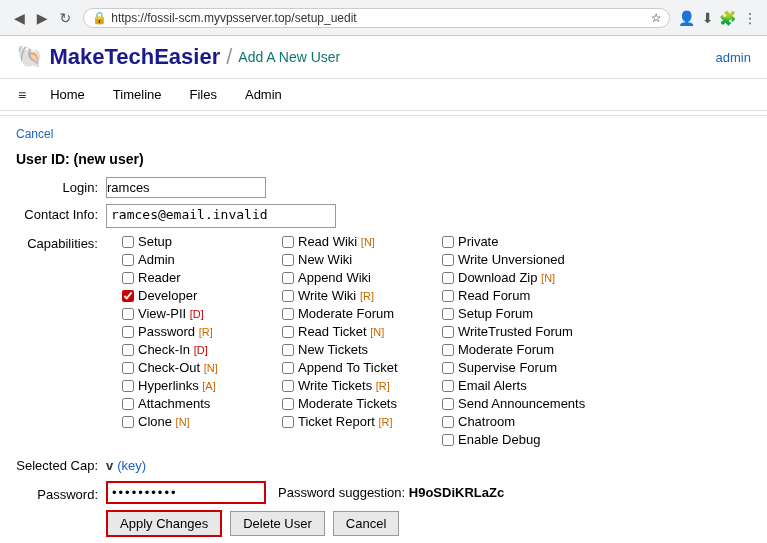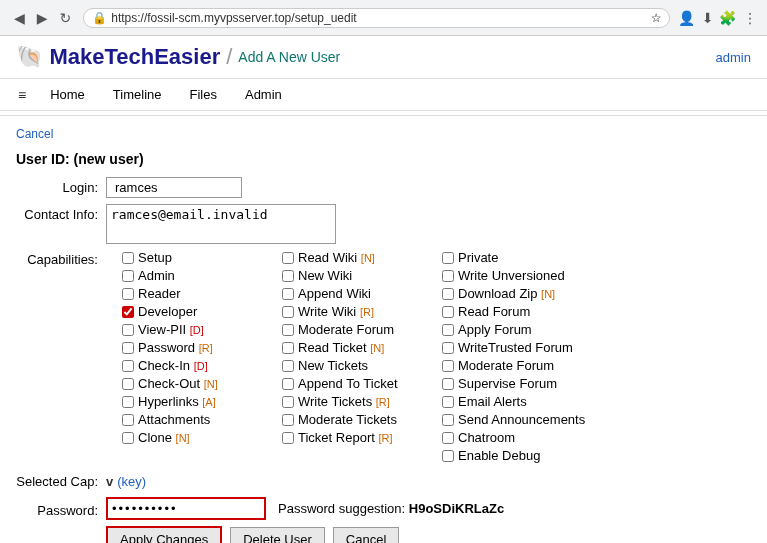--- a/index.html
+++ b/index.html
@@ -73,22 +73,22 @@
     }
 
     
     .page-content { padding: 6px 16px 16px; }
     .cancel-link { color: #2060c0; text-decoration: none; font-size: 12px; display: inline-block; margin-bottom: 10px; }
 
     .section-title { font-size: 14px; font-weight: bold; margin-bottom: 10px; }
 
     .form-row { display: flex; align-items: flex-start; margin-bottom: 6px; }
     .form-label { width: 90px; text-align: right; padding-right: 8px; padding-top: 3px; font-size: 13px; flex-shrink: 0; }
-    .form-input { border: 1px solid #999; padding: 2px 8px; font-size: 13px; width: 136px; }
-    .form-textarea { border: 1px solid #999; padding: 2px 4px; font-size: 13px; width: 230px; height: 40px; resize: none; }
+    .form-input { border: 1px solid #999; padding: 2px 0; font-size: 13px; width: 160px; }
+    .form-textarea { border: 1px solid #999; padding: 2px 4px; font-size: 13px; width: 230px; height: 24px; resize: none; }
 
     
     .capabilities-row { display: flex; align-items: flex-start; }
     .cap-label { width: 90px; text-align: right; padding-right: 8px; font-size: 13px; flex-shrink: 0; padding-top: 2px; }
     .cap-columns { display: flex; gap: 20px; flex: 1; }
     .cap-col { list-style: disc; padding-left: 16px; min-width: 140px; }
     .cap-col li { margin-bottom: 3px; font-size: 13px; display: flex; align-items: center; gap: 4px; }
     .cap-col li::marker { font-size: 10px; }
     .cap-checkbox { width: 12px; height: 12px; cursor: pointer; }
     .cap-checkbox-checked { width: 12px; height: 12px; cursor: pointer; accent-color: #c00; }
@@ -313,21 +313,21 @@
         <li>
             <input type="checkbox" class="cap-checkbox" style="">
             <span>Download Zip <span class="tag-n">[N]</span></span>
           </li>
         <li>
             <input type="checkbox" class="cap-checkbox" style="">
             <span>Read Forum</span>
           </li>
         <li>
             <input type="checkbox" class="cap-checkbox" style="">
-            <span>Apply Forum</span>
+            <span>Setup Forum</span>
           </li>
         <li>
             <input type="checkbox" class="cap-checkbox" style="">
             <span>WriteTrusted Forum</span>
           </li>
         <li>
             <input type="checkbox" class="cap-checkbox" style="">
             <span>Moderate Forum</span>
           </li>
         <li>

